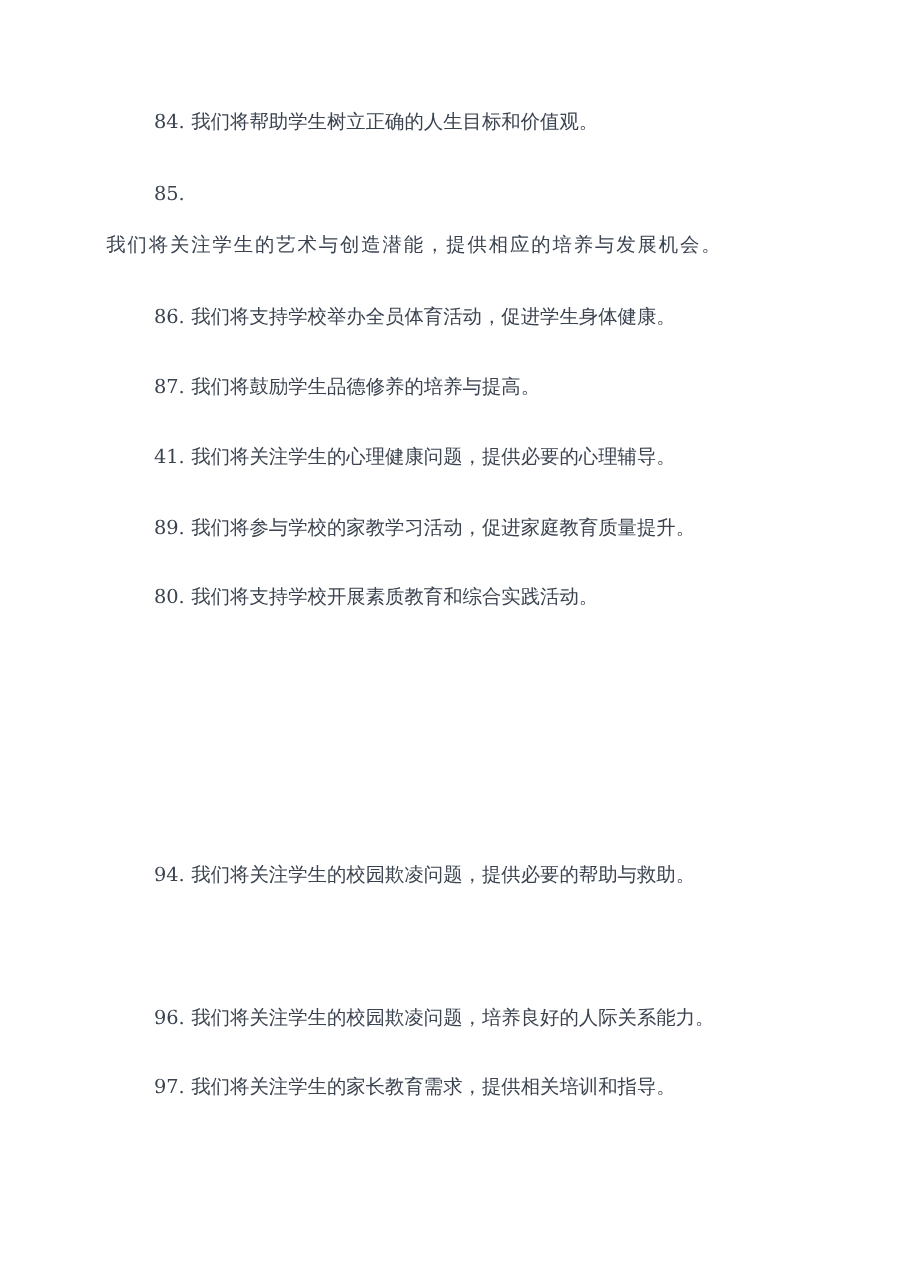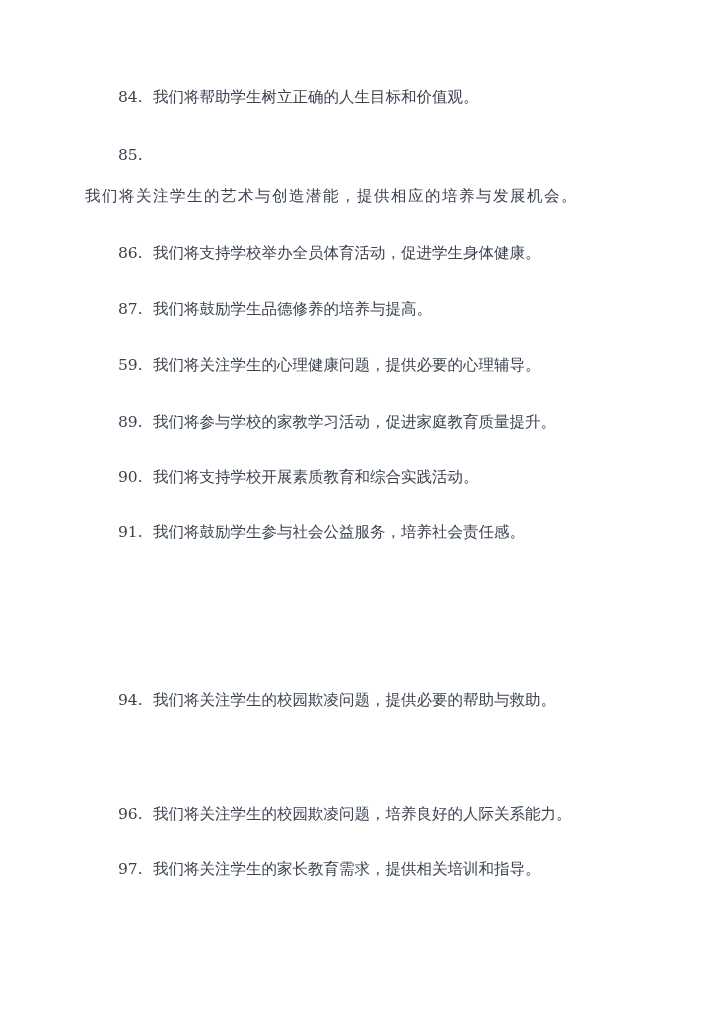--- a/index.html
+++ b/index.html
@@ -11,20 +11,21 @@
     width: 720px;
     height: 1017px;
     overflow: hidden;
   }
   .doc-page {
     position: relative;
     width: 720px;
     height: 879px;
     background: var(--page-bg, #ffffff);
     font-family: "DejaVu Serif", "Liberation Serif", serif;
+    text-align: center;
   }
   .line {
     position: absolute;
     left: 118px;
     white-space: nowrap;
     font-size: 15.5px;
     line-height: 1.25;
     color: var(--text-color, #3b4350);
     letter-spacing: 0px;
   }
@@ -56,34 +57,31 @@
 
   <div class="line" style="top:244px">
     <span class="num">86.</span><span class="txt">我们将支持学校举办全员体育活动，促进学生身体健康。</span>
   </div>
 
   <div class="line" style="top:300px">
     <span class="num">87.</span><span class="txt">我们将鼓励学生品德修养的培养与提高。</span>
   </div>
 
   <div class="line" style="top:356px">
-    <span class="num">59.</span><span class="txt">我们将关注学生的心理健康问题，提供必要的心理辅导。</span>
+    <span class="num">41.</span><span class="txt">我们将关注学生的心理健康问题，提供必要的心理辅导。</span>
   </div>
 
   <div class="line" style="top:413px">
     <span class="num">89.</span><span class="txt">我们将参与学校的家教学习活动，促进家庭教育质量提升。</span>
   </div>
 
   <div class="line" style="top:468px">
-    <span class="num">90.</span><span class="txt">我们将支持学校开展素质教育和综合实践活动。</span>
+    <span class="num">80.</span><span class="txt">我们将支持学校开展素质教育和综合实践活动。</span>
   </div>
 
-  <div class="line" style="top:523px">
-    <span class="num">91.</span><span class="txt">我们将鼓励学生参与社会公益服务，培养社会责任感。</span>
-  </div>
 
 
 
   <div class="line" style="top:691px">
     <span class="num">94.</span><span class="txt">我们将关注学生的校园欺凌问题，提供必要的帮助与救助。</span>
   </div>
 
 
   <div class="line" style="top:805px">
     <span class="num">96.</span><span class="txt">我们将关注学生的校园欺凌问题，培养良好的人际关系能力。</span>

